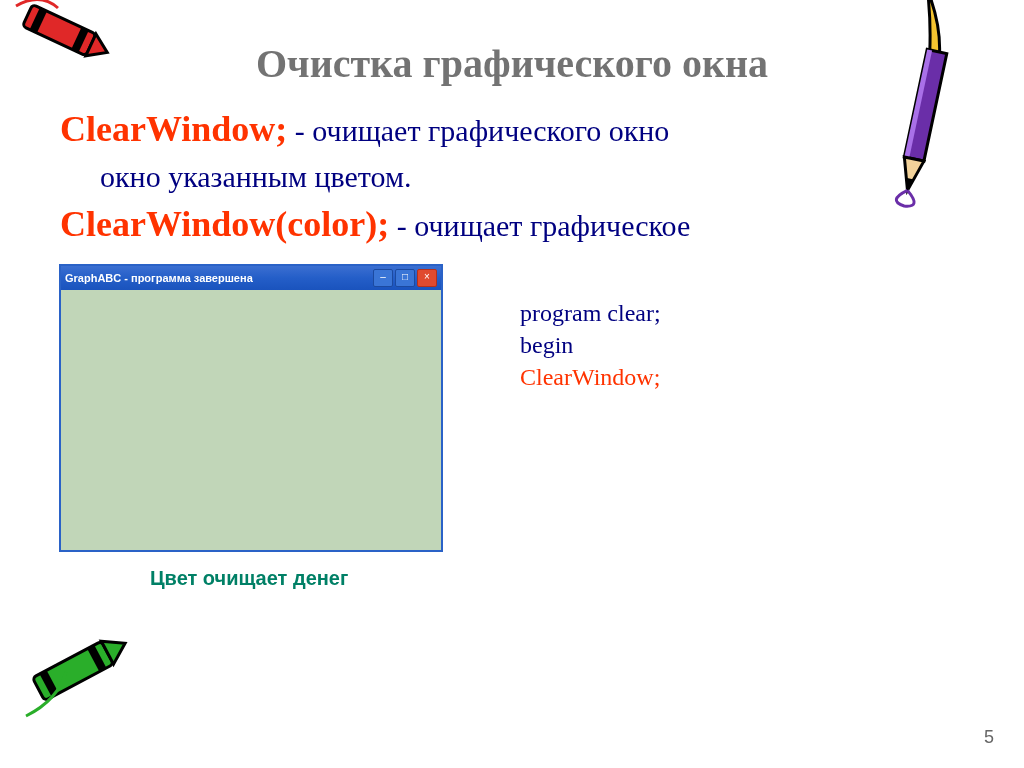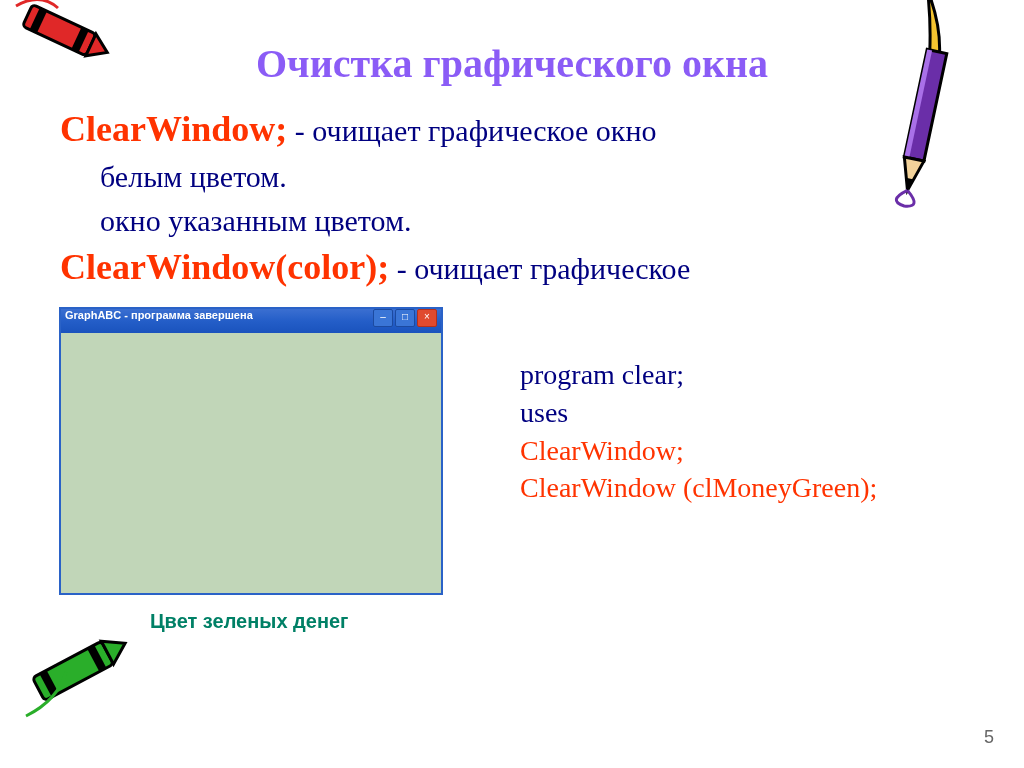--- a/index.html
+++ b/index.html
@@ -13,21 +13,21 @@
     overflow: hidden;
   }
   .slide {
     position: relative;
     width: 1024px;
     height: 768px;
     box-sizing: border-box;
     padding: 30px 60px 40px 60px;
   }
   h1.title {
-    color: #8b5cf6;
+    color: #737373;
     font-weight: bold;
     font-size: 40px;
     text-align: center;
     margin: 10px 0 20px 0;
   }
   .body-text {
     font-size: 30px;
     color: #000080;
     line-height: 1.25;
     margin: 0 0 6px 0;
@@ -46,20 +46,21 @@
   .win {
     width: 380px;
     border: 1px solid #2a62c7;
     box-shadow: 0 0 0 1px #2a62c7;
     margin-top: 8px;
   }
   .titlebar {
     height: 24px;
     background: linear-gradient(#3b6fd1,#245ec8 50%,#1a53bd);
     display: flex;
+    align-items: center;
     justify-content: space-between;
     padding: 0 4px;
     font-family: Tahoma, sans-serif;
   }
   .titlebar .t-text {
     color: #fff;
     font-size: 11px;
     white-space: nowrap;
     font-weight: bold;
   }
@@ -81,24 +82,24 @@
     background: #c1d6b8;
   }
   .caption {
     color: #008066;
     font-size: 20px;
     font-weight: bold;
     margin: 16px 0 0 90px;
     font-family: Arial, sans-serif;
   }
   .code {
-    font-size: 28px;
+    font-size: 24px;
     line-height: 1.35;
     margin-left: 60px;
-    margin-top: 56px;
+    margin-top: 40px;
     color: #000080;
   }
   .code .red { color: #ff3300; }
   .page-num {
     position: absolute;
     right: 30px;
     bottom: 20px;
     color: #666;
     font-family: Arial, sans-serif;
     font-size: 18px;
@@ -146,48 +147,46 @@
         <polygon points="92,44 112,57 92,70" fill="#2aae2a" stroke="#000" stroke-width="3"></polygon>
       </g>
       <path d="M6 108 Q38 92 46 64" fill="none" stroke="#2aae2a" stroke-width="3"></path>
     </svg>
   </div>
 
   <h1 class="title">Очистка графического окна</h1>
 
   <p class="body-text" style="text-align:justify;">
     <span class="cmd">ClearWindow;</span>
-    <span class="desc"> - очищает графическое окно</span>
+    <span class="desc"> - очищает графического окно</span>
   </p>
-  <p class="body-text indent">белым цветом.</p>
 
   <p class="body-text indent">окно указанным цветом.</p>
   <p class="body-text">
     <span class="cmd">ClearWindow(color);</span>
     <span class="desc"> - очищает графическое</span>
   </p>
 
   <div class="lower">
     <div class="win-wrap">
       <div class="win">
         <div class="titlebar">
           <span class="t-text">GraphABC - программа завершена</span>
           <div class="btns">
             <div class="btn">–</div>
             <div class="btn">□</div>
             <div class="btn close">×</div>
           </div>
         </div>
         <div class="win-body"></div>
       </div>
-      <div class="caption">Цвет зеленых денег</div>
+      <div class="caption">Цвет очищает денег</div>
     </div>
 
     <div class="code">
       <div>program clear;</div>
-      <div>uses</div>
+      <div>begin</div>
       <div class="red">ClearWindow;</div>
-      <div class="red">ClearWindow (clMoneyGreen);</div>
     </div>
   </div>
 
   <div class="page-num">5</div>
 </div>
 
 </body></html>

